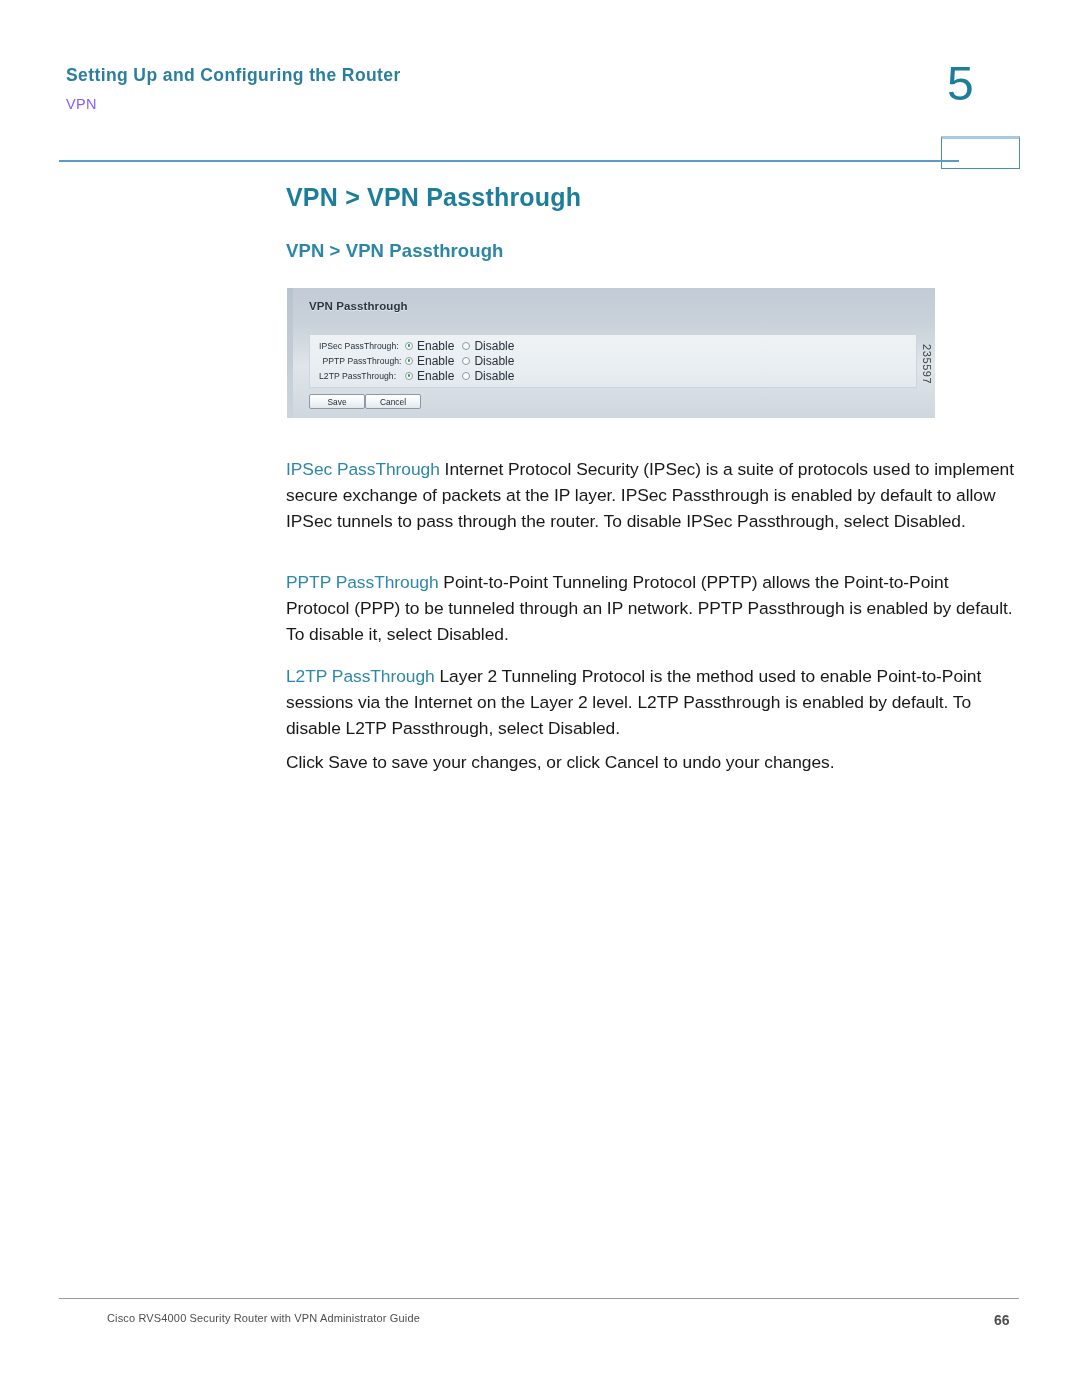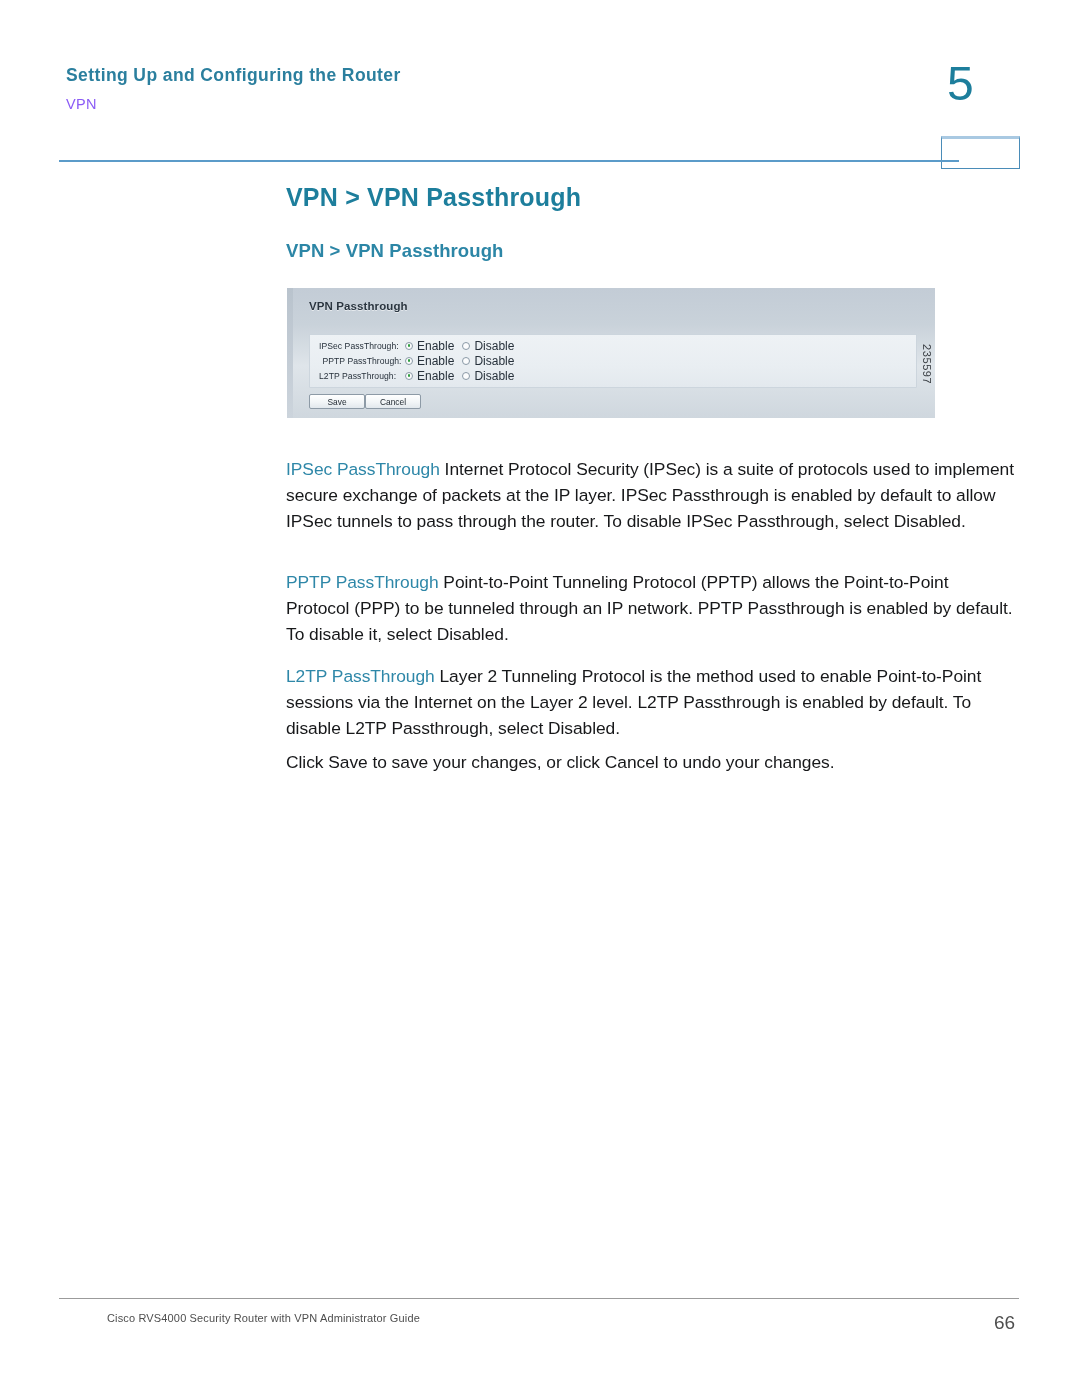--- a/index.html
+++ b/index.html
@@ -250,23 +250,24 @@
     font-size: 11px;
     color: #4e4e4e;
     letter-spacing: 0.15px;
     white-space: nowrap;
     margin-left: 48px;
   }
   .footer-page {
     position: absolute;
     left: 994px;
     top: 1312px;
-    font-size: 19px;
+    font-size: 14px;
     color: #4e4e4e;
     white-space: nowrap;
+    font-weight: bold;
   }
 </style>
 </head>
 <body>
 
 <div class="page-header">
   <div class="header-title">Setting Up and Configuring the Router</div>
   <div class="header-subtitle">VPN</div>
   <div class="chapter-number">5</div>
   <div class="chapter-box"></div>

